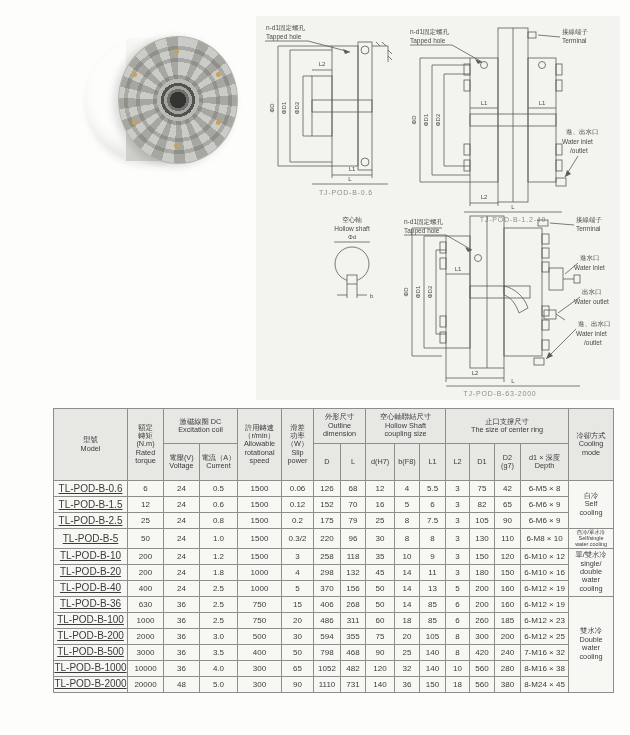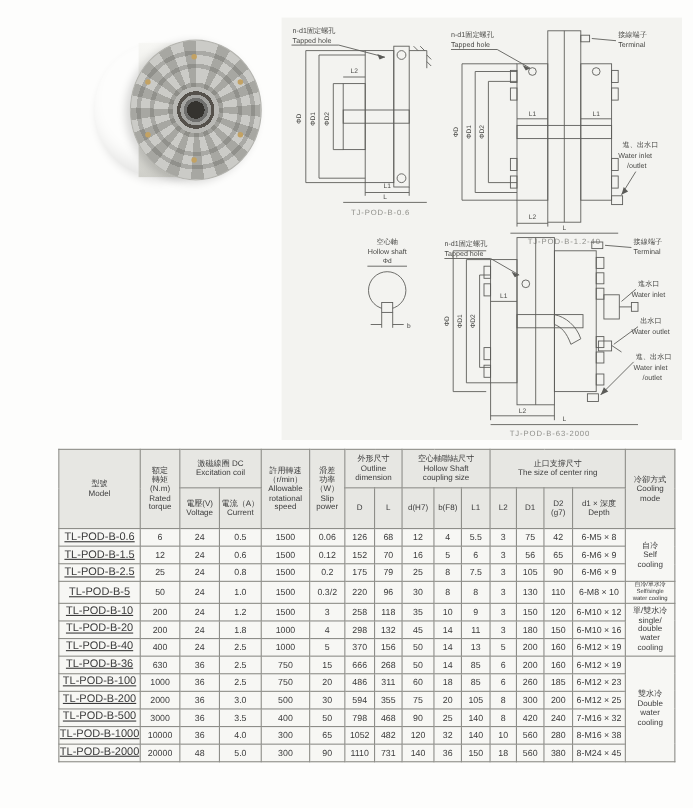--- a/index.html
+++ b/index.html
@@ -387,21 +387,21 @@
           <td>24</td>
           <td>0.6</td>
           <td>1500</td>
           <td>0.12</td>
           <td>152</td>
           <td>70</td>
           <td>16</td>
           <td>5</td>
           <td>6</td>
           <td>3</td>
-          <td>56</td>
+          <td>82</td>
           <td>65</td>
           <td>6-M6 × 9</td>
         </tr>
         <tr>
           <td class="model">TL-POD-B-2.5</td>
           <td>25</td>
           <td>24</td>
           <td>0.8</td>
           <td>1500</td>
           <td>0.2</td>
@@ -491,21 +491,21 @@
           <td>160</td>
           <td>6-M12 × 19</td>
         </tr>
         <tr class="group-start">
           <td class="model">TL-POD-B-36</td>
           <td>630</td>
           <td>36</td>
           <td>2.5</td>
           <td>750</td>
           <td>15</td>
-          <td>666</td>
+          <td>406</td>
           <td>268</td>
           <td>50</td>
           <td>14</td>
           <td>85</td>
           <td>6</td>
           <td>200</td>
           <td>160</td>
           <td>6-M12 × 19</td>
           <td rowspan="6" class="cooling">雙水冷
 Double

